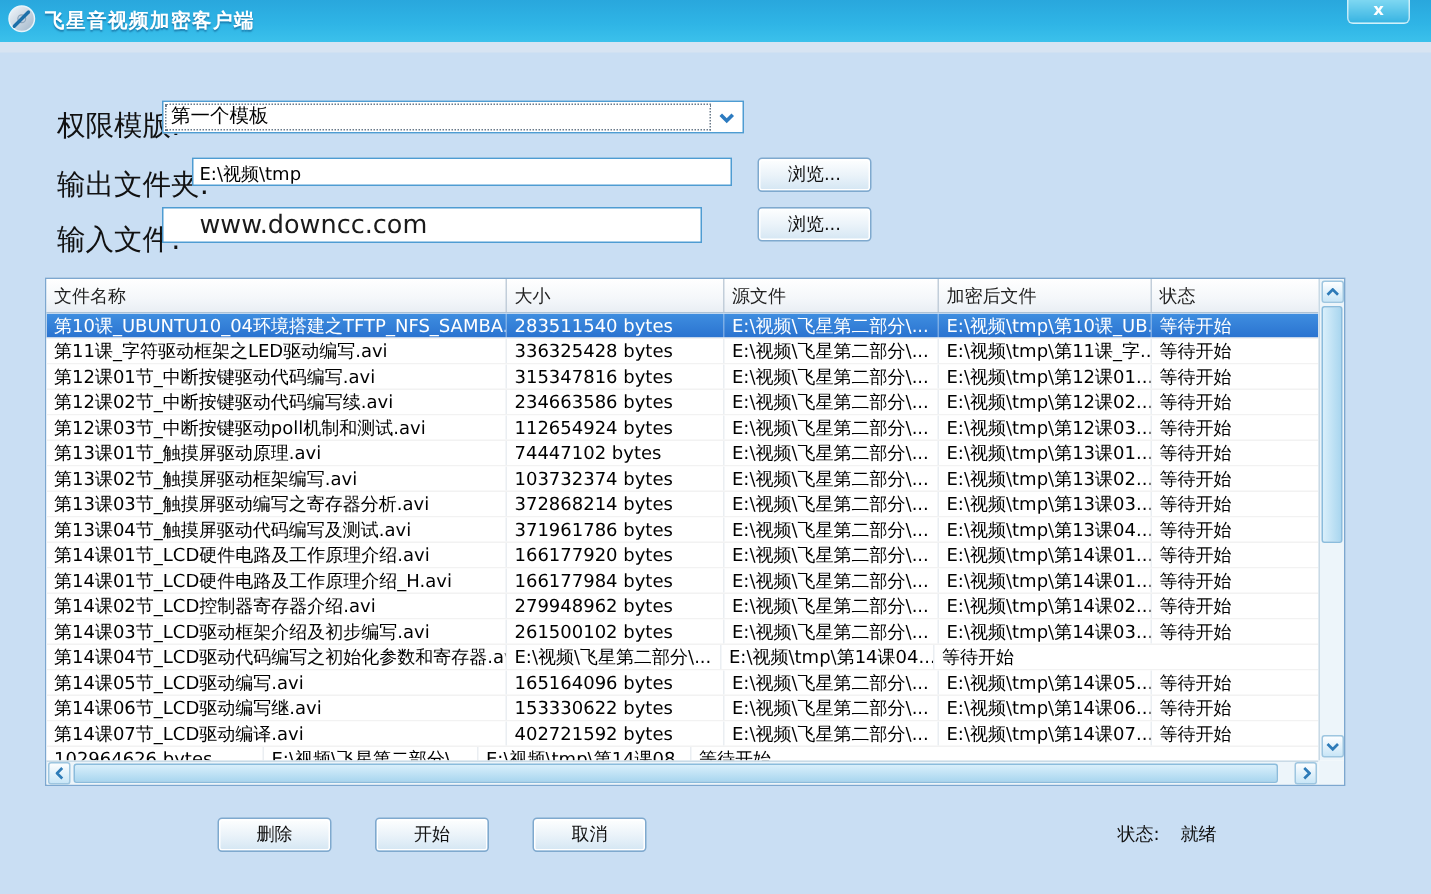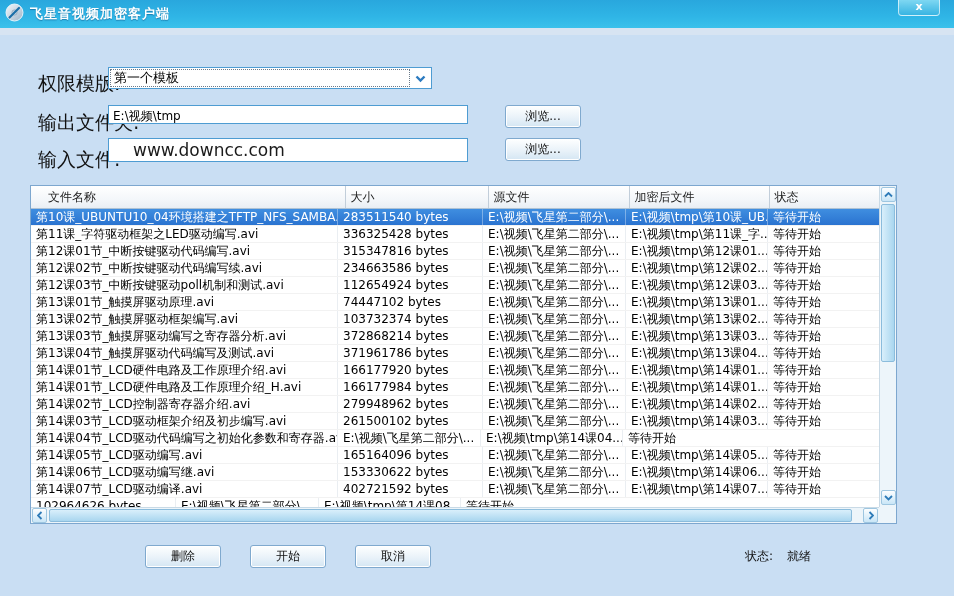--- a/index.html
+++ b/index.html
@@ -31,57 +31,57 @@
     position: absolute; left: 898px; top: 0; width: 42px; height: 16px;
     background: linear-gradient(#7ED7F2, #38B4E2);
     border: 1px solid rgba(255,255,255,0.65); border-top: none;
     border-radius: 0 0 4px 4px;
     color: #FFFFFF; font-size: 11px; font-weight: bold;
     text-align: center; line-height: 14px; cursor: pointer;
   }
   
   .form-label { position: absolute; font-size: 19px; color: #111; }
   .combo {
-    position: absolute; left: 108px; top: 67px; width: 324px; height: 22px;
+    position: absolute; left: 108px; top: 67px; width: 388px; height: 22px;
     background: #FFFFFF; border: 1px solid #4E9CD2;
   }
   .combo-focus {
     position: absolute; left: 2px; top: 2px; right: 22px; bottom: 2px;
     outline: 1px dotted #6A7A8A;
     font-size: 13px; line-height: 16px; padding-left: 3px;
     white-space: nowrap; overflow: hidden;
   }
   .combo-arrow { position: absolute; right: 5px; top: 7px; }
   .text-input {
     position: absolute; left: 108px; background: #FFFFFF;
     border: 1px solid #4E9CD2; font-size: 12px; line-height: 20px;
     padding-left: 4px; white-space: nowrap; overflow: hidden;
   }
-  .input-output { top: 105px; width: 360px; height: 19px; }
+  .input-output { top: 105px; width: 360px; height: 19px; margin-left: 20px; }
   .input-file   { top: 138px; width: 360px; height: 24px;
                   font-size: 17px; line-height: 22px; color: #1A1A1A; padding-left: 24px; }
   .btn {
     position: absolute; width: 76px; height: 23px;
     background: linear-gradient(#FEFFFF, #E9F2F9 55%, #D4E6F3);
     border: 1px solid #7FA9CE; border-radius: 3px;
     box-shadow: inset 0 0 0 1px #FFFFFF;
     font-size: 12px; text-align: center; line-height: 21px;
     color: #111; cursor: pointer;
     font-family: "DejaVu Sans", "Liberation Sans", sans-serif;
   }
   .browse-1 { left: 505px; top: 105px; }
   .browse-2 { left: 505px; top: 138px; }
   
   .file-table {
     position: absolute; left: 30px; top: 185px; width: 867px; height: 339px;
     border: 1px solid #7DA7CF; background: #FFFFFF;
   }
   .thead { display: flex; width: 848px; height: 23px;
     background: linear-gradient(#FFFFFF, #F4F7FA 60%, #E9EEF4);
-    border-bottom: 1px solid #AEC2D4; padding-left: 12px; }
+    border-bottom: 1px solid #AEC2D4; }
   .th {
     font-size: 12px; color: #222; line-height: 22px; padding-left: 5px;
     border-right: 1px solid #C2CEDA; white-space: nowrap; overflow: hidden;
   }
   .tbody { width: 848px; height: 298px; overflow: hidden; background:#fff; }
   .trow { display: flex; width: 848px; height: 17px; border-bottom: 1px solid #F2F2F2; background: #FFFFFF; }
   .td {
     font-size: 12px; line-height: 16px; padding-left: 5px;
     border-right: 1px solid #EAEEF2; white-space: nowrap; overflow: hidden;
   }

